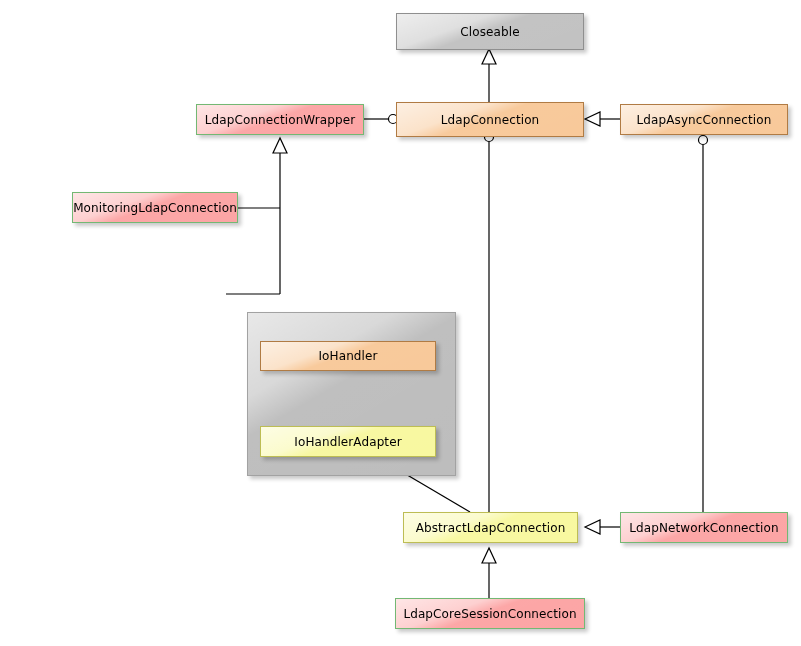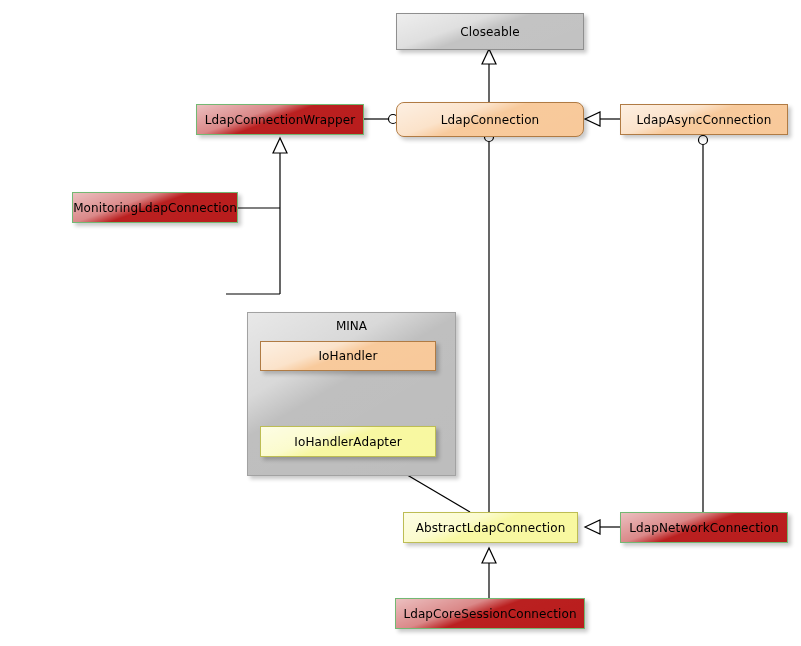--- a/index.html
+++ b/index.html
@@ -49,21 +49,21 @@
   }
   .node .label {
     position: relative;
     z-index: 2;
   }
   .node.orange {
     background: #f8c99a;
     border-color: #b07b44;
   }
   .node.green {
-    background: #b91c1c;
+    background: #fca5a5;
     border-color: #73b873;
   }
   .node.yellow {
     background: #f8f8a0;
     border-color: #bdbd54;
   }
   .node.gray {
     background: #c2c2c2;
     border-color: #8f8f8f;
   }
@@ -147,34 +147,33 @@
     </g>
 
     <g>
       <line x1="489" y1="598" x2="489" y2="561" stroke="#000" stroke-width="1.2"></line>
       <polygon points="489,548 482,563 496,563" fill="#ffffff" stroke="#000" stroke-width="1.2"></polygon>
     </g>
   </svg>
 
   <div class="pkg" style="left:247px; top:312px; width:209px; height:164px;">
     <div class="pkg-sheen"></div>
-    <div class="pkg-title">MINA</div>
   </div>
 
   <div class="node gray" style="left:396px; top:13px; width:188px; height:37px;">
     <div class="sheen"></div>
     <div class="label">Closeable</div>
   </div>
 
   <div class="node green" style="left:196px; top:104px; width:168px; height:31px;">
     <div class="sheen"></div>
     <div class="label">LdapConnectionWrapper</div>
   </div>
 
-  <div class="node orange" style="left:396px; top:102px; width:188px; height:35px;border-radius:8px;">
+  <div class="node orange" style="left:396px; top:102px; width:188px; height:35px;">
     <div class="sheen"></div>
     <div class="label">LdapConnection</div>
   </div>
 
   <div class="node orange" style="left:620px; top:104px; width:168px; height:31px;">
     <div class="sheen"></div>
     <div class="label">LdapAsyncConnection</div>
   </div>
 
   <div class="node green" style="left:72px; top:192px; width:166px; height:31px;text-align:center;">

